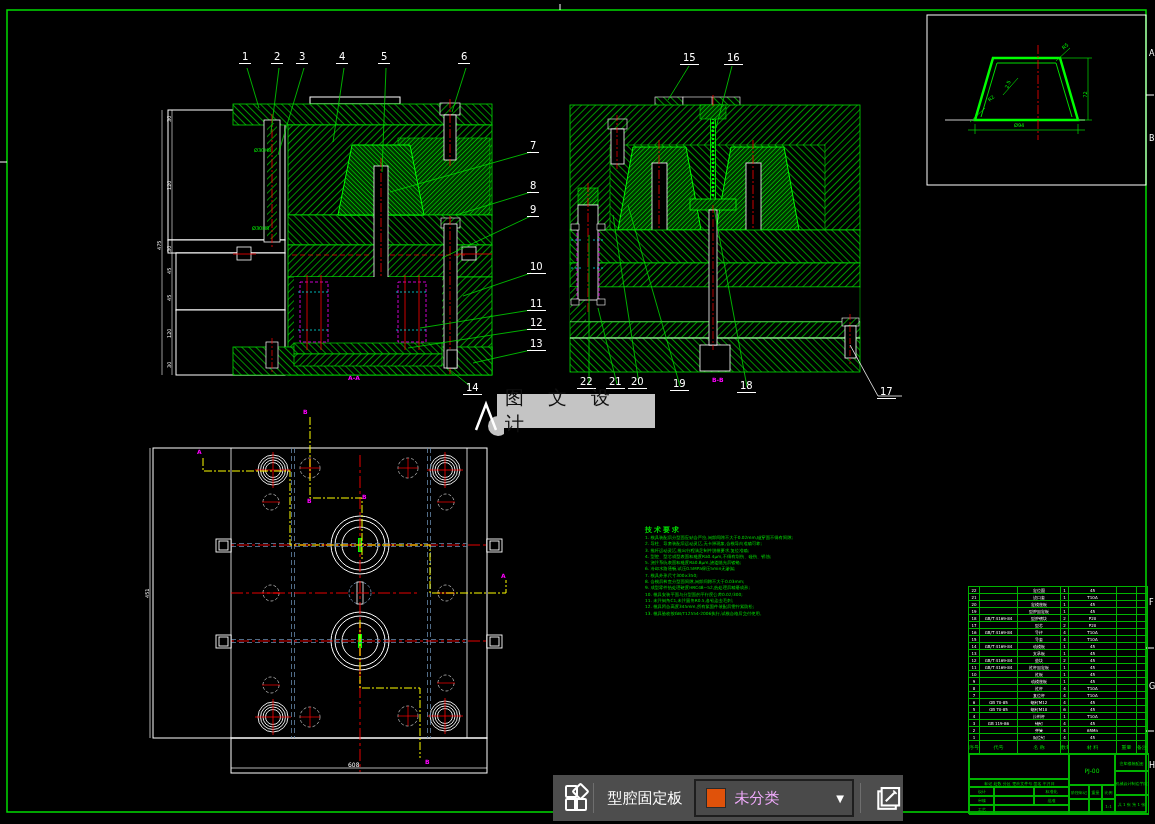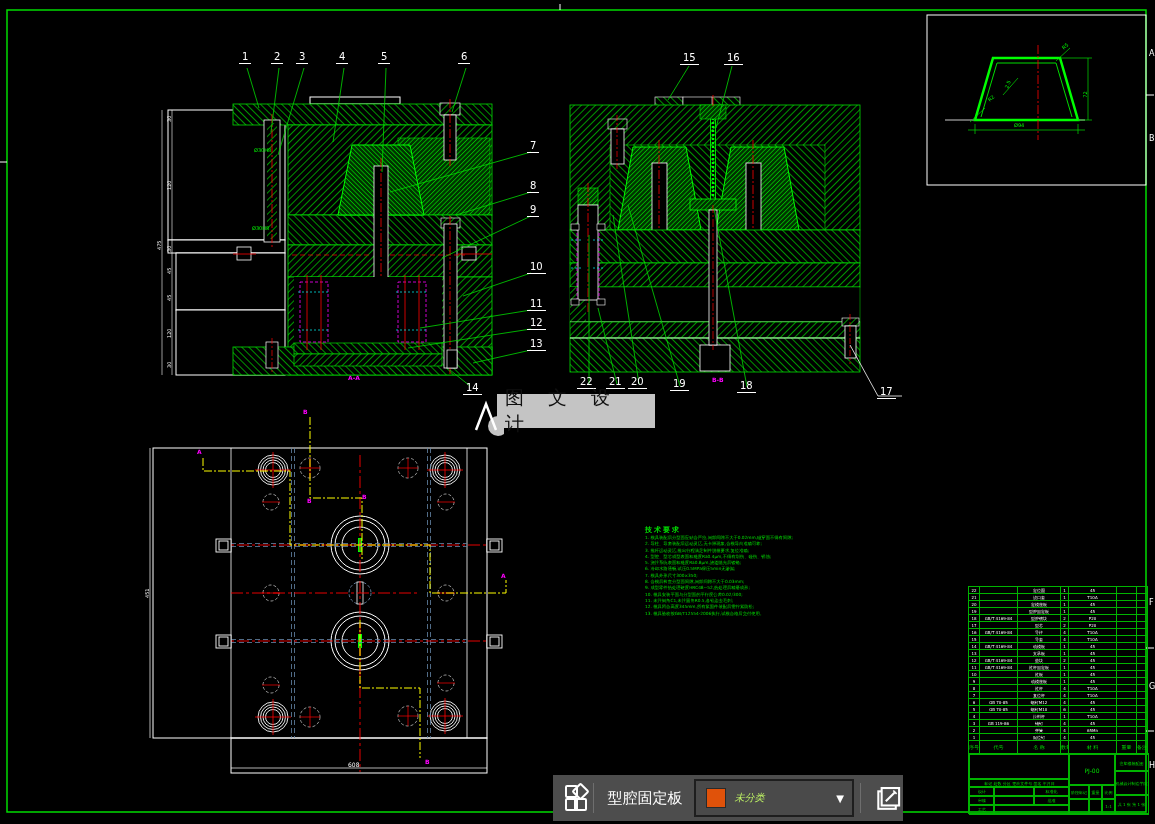--- a/index.html
+++ b/index.html
@@ -35,21 +35,21 @@
   .tbar{position:absolute;left:553px;top:775px;width:350px;height:46px;background:#4D4D4D;
         display:flex;align-items:center;}
   .tbar .div{width:1px;height:30px;background:#6e6e6e;margin:0 6px;}
   .cat-ic{position:relative;width:26px;height:26px;margin-left:12px;}
   .cat-ic i{position:absolute;width:9px;height:9px;border:2px solid #fff;border-radius:2px;}
   .cat-ic i.tl{left:0;top:0;} .cat-ic i.bl{left:0;bottom:0;} .cat-ic i.br{right:0;bottom:0;}
   .cat-ic i.tr{right:0;top:0;transform:rotate(45deg);}
   .tbar .lbl{color:#fff;font-size:15px;margin:0 8px;white-space:nowrap;}
   .dd{width:187px;height:34px;border:2px solid #1e1e1e;background:#4a4a4a;display:flex;align-items:center;margin-left:4px;}
   .dd .sw{width:18px;height:18px;background:#E0520A;border:1px solid #2a2a2a;margin:0 8px 0 10px;}
-  .dd .val{color:#bef264;font-size:10px;flex:1;white-space:nowrap;font-style:italic;}
+  .dd .val{color:#f0abfc;font-size:15px;flex:1;white-space:nowrap;}
   .dd .car{color:#fff;font-size:10px;margin-right:8px;}
   .edit-ic{margin-left:8px;}
 </style>
 </head>
 <body>
 
 <div class="stage">
 
   <svg class="abs" width="1155" height="824" viewBox="0 0 1155 824">
     <defs>

